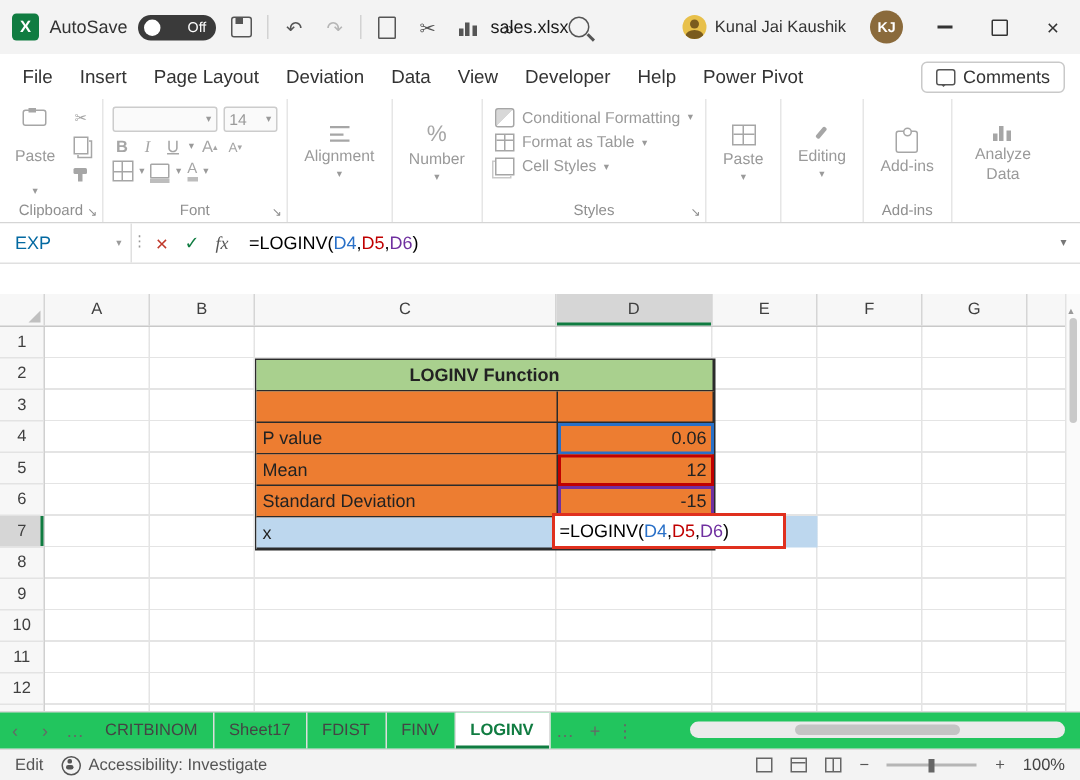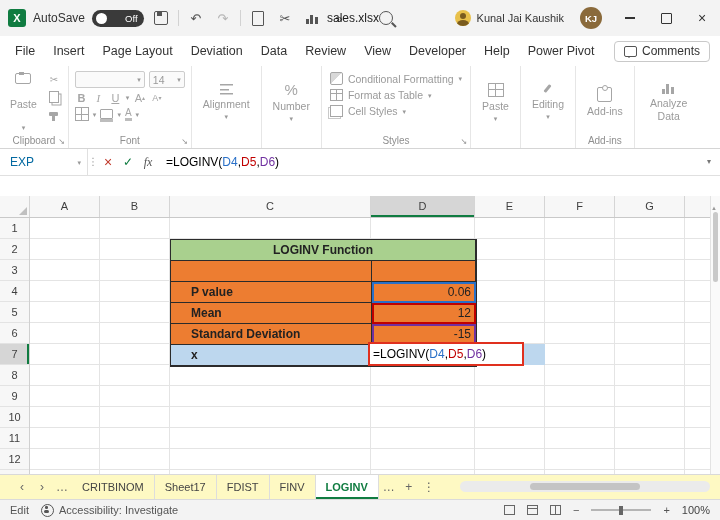--- a/index.html
+++ b/index.html
@@ -154,31 +154,31 @@
       linear-gradient(#E4E4E4,#E4E4E4),linear-gradient(#E4E4E4,#E4E4E4),
       linear-gradient(#E4E4E4,#E4E4E4),linear-gradient(#E4E4E4,#E4E4E4),
       linear-gradient(#E4E4E4,#E4E4E4),
       repeating-linear-gradient(to bottom,transparent 0 20px,#E4E4E4 20px 21px);
     background-repeat:no-repeat,no-repeat,no-repeat,no-repeat,no-repeat,no-repeat,no-repeat,repeat;
     background-size:1px 100%,1px 100%,1px 100%,1px 100%,1px 100%,1px 100%,1px 100%,100% 100%;
     background-position:69px 0,139px 0,340px 0,444px 0,514px 0,584px 0,654px 0,0 0;}
   .xltable{position:absolute;left:140px;top:21px;display:grid;grid-template-columns:201px 104px;grid-auto-rows:21px;border:1px solid #2b2b2b;font-size:12px;}
   .tcell{border-right:1px solid #2b2b2b;border-bottom:1px solid #2b2b2b;box-sizing:border-box;display:flex;align-items:center;overflow:hidden;}
   .tcell.title{grid-column:1/3;justify-content:center;font-weight:700;}
-  .tcell.lab{font-weight:700;padding-left:20px;}
+  .tcell.lab{font-weight:400;padding-left:4px;}
   .tcell.val{justify-content:flex-end;padding-right:4px;}
   .tcell.ref{outline:2px solid #2970C8;outline-offset:-2px;}
   .ext-blue{position:absolute;left:447px;top:126px;width:68px;height:21px;}
   .editbox{position:absolute;left:338px;top:124px;width:156px;height:24px;background:#fff;border:2px solid #E0301E;box-sizing:border-box;display:flex;align-items:center;padding-left:3px;font-size:12px;z-index:5;}
   .vscroll{position:absolute;right:0;top:0;bottom:0;width:10px;background:#FAFAFA;border-left:1px solid #E3E3E3;box-sizing:border-box;}
   .varrow{font-size:6px;color:#999;text-align:center;padding-top:3px;}
   .vthumb{position:absolute;left:2px;right:2px;top:16px;height:70px;background:#C9C9C9;border-radius:4px;}
 
   
-  .tabsbar{height:24px;background:#fef9c3;border-top:1px solid #D9D9D9;display:flex;align-items:stretch;font-size:11px;color:#444;flex:0 0 auto;position:relative;padding-left:12px;}
+  .tabsbar{height:24px;background:#22c55e;border-top:1px solid #D9D9D9;display:flex;align-items:stretch;font-size:11px;color:#444;flex:0 0 auto;position:relative;}
   .tnav{display:flex;align-items:center;justify-content:center;width:20px;color:#666;font-size:12px;}
   .stab{display:flex;align-items:center;padding:0 10px;border-right:1px solid #DDD;white-space:nowrap;}
   .stab.active{background:#fff;color:#107C41;font-weight:700;box-shadow:inset 0 -2px 0 #107C41;}
   .hscroll{position:absolute;right:10px;top:6px;width:250px;height:11px;background:#EBEBEB;border-radius:6px;}
   .hthumb{position:absolute;left:70px;width:110px;top:2px;bottom:2px;background:#C4C4C4;border-radius:5px;}
 
   
   .statusbar{height:20px;background:#F3F3F3;border-top:1px solid #DADADA;display:flex;align-items:center;gap:12px;padding:0 10px;font-size:11px;color:#555;flex:0 0 auto;}
   .acc{display:flex;align-items:center;gap:5px;}
   .acc-ic{width:11px;height:11px;border:1.3px solid #555;border-radius:50%;position:relative;}
@@ -242,21 +242,20 @@
       <div class="winbtn gl gl-close"></div>
     </div>
   </div>
 
   <div class="menubar">
     <div class="mtab">File</div>
     <div class="mtab">Insert</div>
     <div class="mtab">Page Layout</div>
     <div class="mtab">Deviation</div>
     <div class="mtab">Data</div>
-    <div class="mtab">Review</div>
     <div class="mtab">View</div>
     <div class="mtab">Developer</div>
     <div class="mtab">Help</div>
     <div class="mtab">Power Pivot</div>
     <div class="mb-right">
       <div class="comments-btn">
         <span class="bubble-ic"></span>
         <span>Comments</span>
       </div>
 

